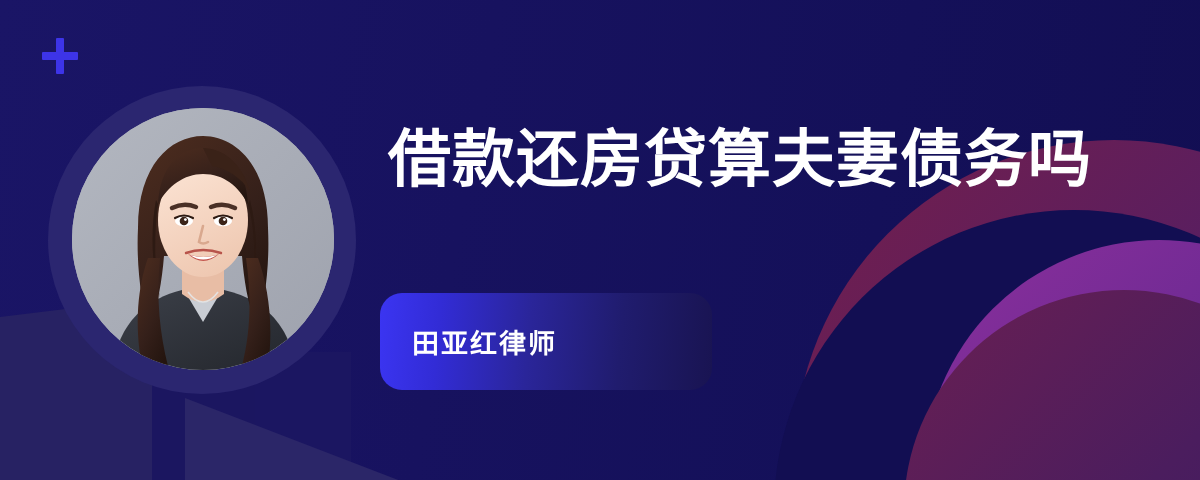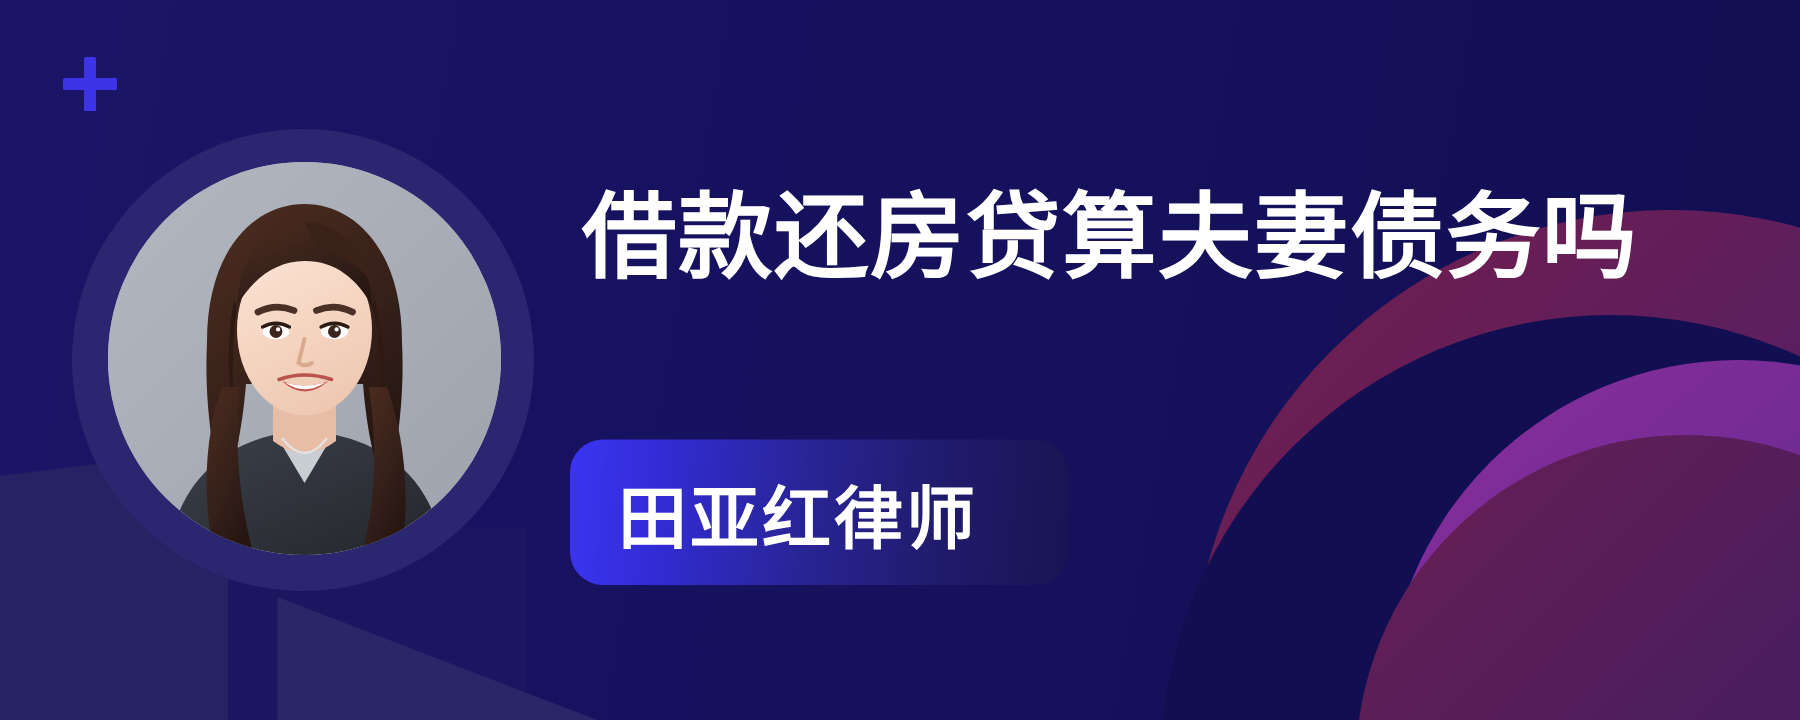--- a/index.html
+++ b/index.html
@@ -172,21 +172,21 @@
     position: absolute;
     left: 380px;
     top: 293px;
     width: 332px;
     height: 97px;
     border: none;
     border-radius: 22px;
     background: linear-gradient(95deg, #3b35f2 0%, #322cd6 18%, #2a2599 45%, #201c6e 72%, #191452 100%);
     color: #ffffff;
     font-family: "Liberation Sans", "DejaVu Sans", sans-serif;
-    font-size: 46px;
+    font-size: 27px;
     font-weight: 700;
     letter-spacing: 2px;
     text-align: left;
     padding: 0 0 0 32px;
     cursor: pointer;
     box-sizing: border-box;
   }
 </style>
 </head>
 <body>

